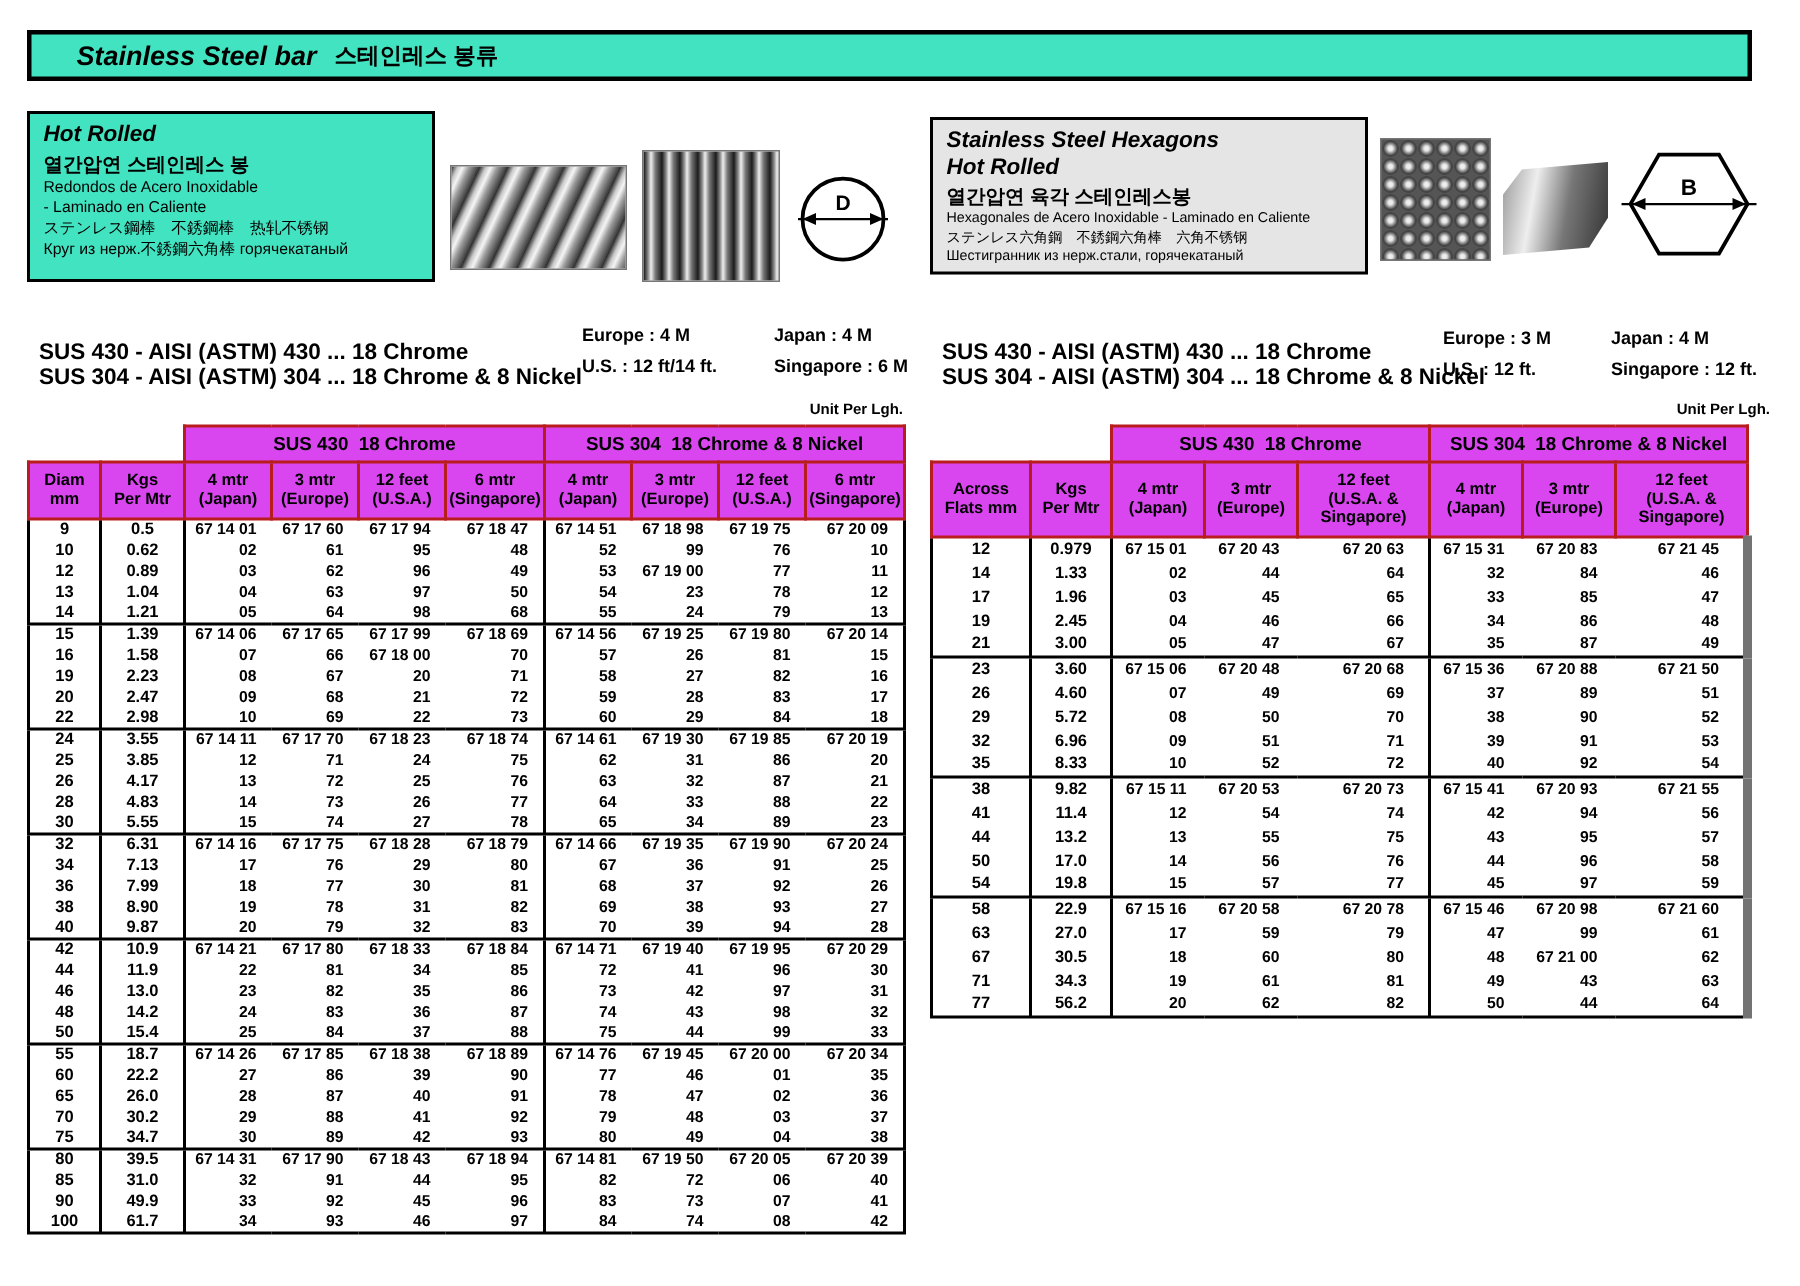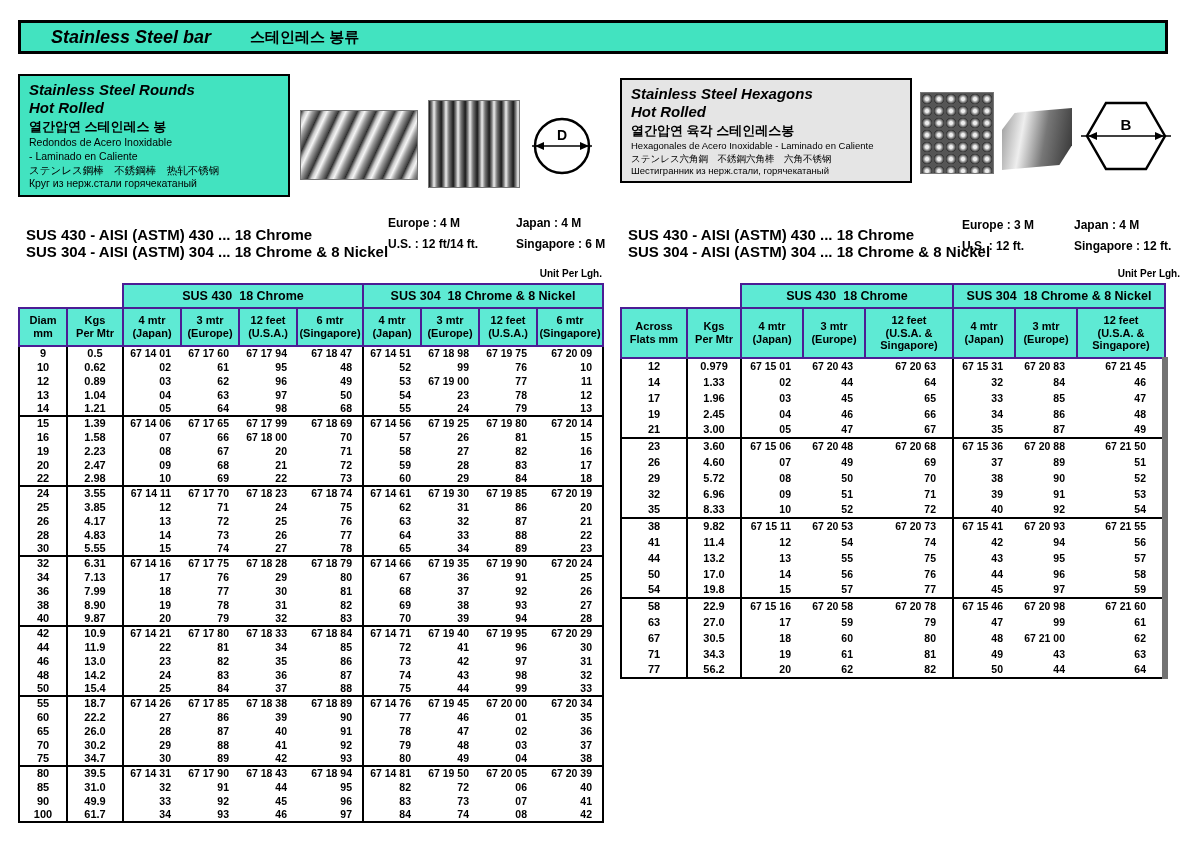--- a/index.html
+++ b/index.html
@@ -2,21 +2,21 @@
 <html><head>
 <meta charset="utf-8">
 <style>
   * { box-sizing: border-box; margin:0; padding:0; }
   html,body { background:#ffffff; }
   body { font-family:"Liberation Sans","DejaVu Sans",sans-serif; color:#000; }
   .page { position:relative; width:1200px; height:857px; background:#fff; overflow:hidden; }
 
   
   .banner { position:absolute; left:18px; top:20px; width:1150px; height:34px;
-            border:3px solid #000; display:flex; align-items:center; gap:39px; padding-left:30px; }
+            border:3px solid #000; display:flex; align-items:center; gap:12px; padding-left:30px; }
   .banner .t-en { font-size:18px; font-weight:bold; font-style:italic; }
   .banner .t-ko { font-size:15px; font-weight:bold;text-align:right; }
 
   
   .head-row { position:absolute; display:flex; }
   .rounds-head { left:18px; top:74px; width:586px; gap:10px; }
   .hex-head    { left:620px; top:78px; width:564px; gap:8px; }
   .info-box { border:2.5px solid #000; padding:5px 9px 4px; flex:0 0 auto; }
   .rounds-head .info-box { width:272px; }
   .hex-head   .info-box { width:292px; }
@@ -48,21 +48,21 @@
   .hex-units    { left:962px; top:218px; grid-template-columns:112px auto; }
   .unit-note { position:absolute; font-size:10px; font-weight:600; }
   .rounds-note { left:18px;  top:268px; width:584px; text-align:right; }
   .hex-note    { left:620px; top:268px; width:560px; text-align:right; }
 
   
   .tbl-wrap { position:absolute; }
   .rounds-tbl { left:18px; top:283px; }
   .hex-tbl    { left:620px; top:283px; }
   .cat-table { border-collapse:collapse; table-layout:fixed; }
-  .cat-table th { border:2px solid #4c1d95; font-weight:bold; background:#5eead4; text-align:center; }
+  .cat-table th { border:2px solid #b91c1c; font-weight:bold; background:#d946ef; text-align:center; }
   .cat-table th.nob { border:none; background:transparent; }
   .cat-table tr.ghead-row th { font-size:12.5px; height:24px; white-space:pre; }
   .cat-table .chead { font-size:11px; line-height:1.18; padding:3px 0; }
   .rounds-tbl .chead { height:38px; }
   .hex-tbl   .chead { height:50px; }
   .cat-table td { font-weight:bold; font-size:10.5px; padding:0; white-space:nowrap; overflow:hidden; }
   .rounds-tbl td { height:14px; line-height:13px; }
   .hex-tbl   td { height:16px; line-height:15px; }
   .cat-table tbody { border-top:2px solid #000; }
   .cat-table tbody:last-of-type { border-bottom:2px solid #000; }
@@ -85,27 +85,26 @@
 
 <div class="page">
 
   <div class="banner accent-bg" style="background-color: rgb(66, 227, 192);">
     <span class="t-en">Stainless Steel bar</span>
     <span class="t-ko">스테인레스 봉류</span>
   </div>
 
   <div class="head-row rounds-head">
     <div class="info-box accent-bg" style="background-color: rgb(66, 227, 192);">
-      <div class="ib-title">Stainless Steel Rounds</div>
       <div class="ib-title">Hot Rolled</div>
       <div class="ib-kr">열간압연 스테인레스 봉</div>
       <div class="ib-small">Redondos de Acero Inoxidable</div>
       <div class="ib-small">- Laminado en Caliente</div>
       <div class="ib-small">ステンレス鋼棒　不銹鋼棒　热轧不锈钢</div>
-      <div class="ib-small">Круг из нерж.стали горячекатаный</div>
+      <div class="ib-small">Круг из нерж.不銹鋼六角棒 горячекатаный</div>
     </div>
     <div class="photo photo-rounds-1"></div>
     <div class="photo photo-rounds-2"></div>
     <svg width="64" height="64" viewBox="0 0 64 64">
       <circle cx="32" cy="34" r="27" fill="none" stroke="#000" stroke-width="2.5"></circle>
       <line x1="2" y1="34" x2="62" y2="34" stroke="#000" stroke-width="1.5"></line>
       <polygon points="5,34 14,30 14,38" fill="#000"></polygon>
       <polygon points="59,34 50,30 50,38" fill="#000"></polygon>
       <text x="32" y="28" text-anchor="middle" font-size="14" font-weight="bold">D</text>
     </svg>

